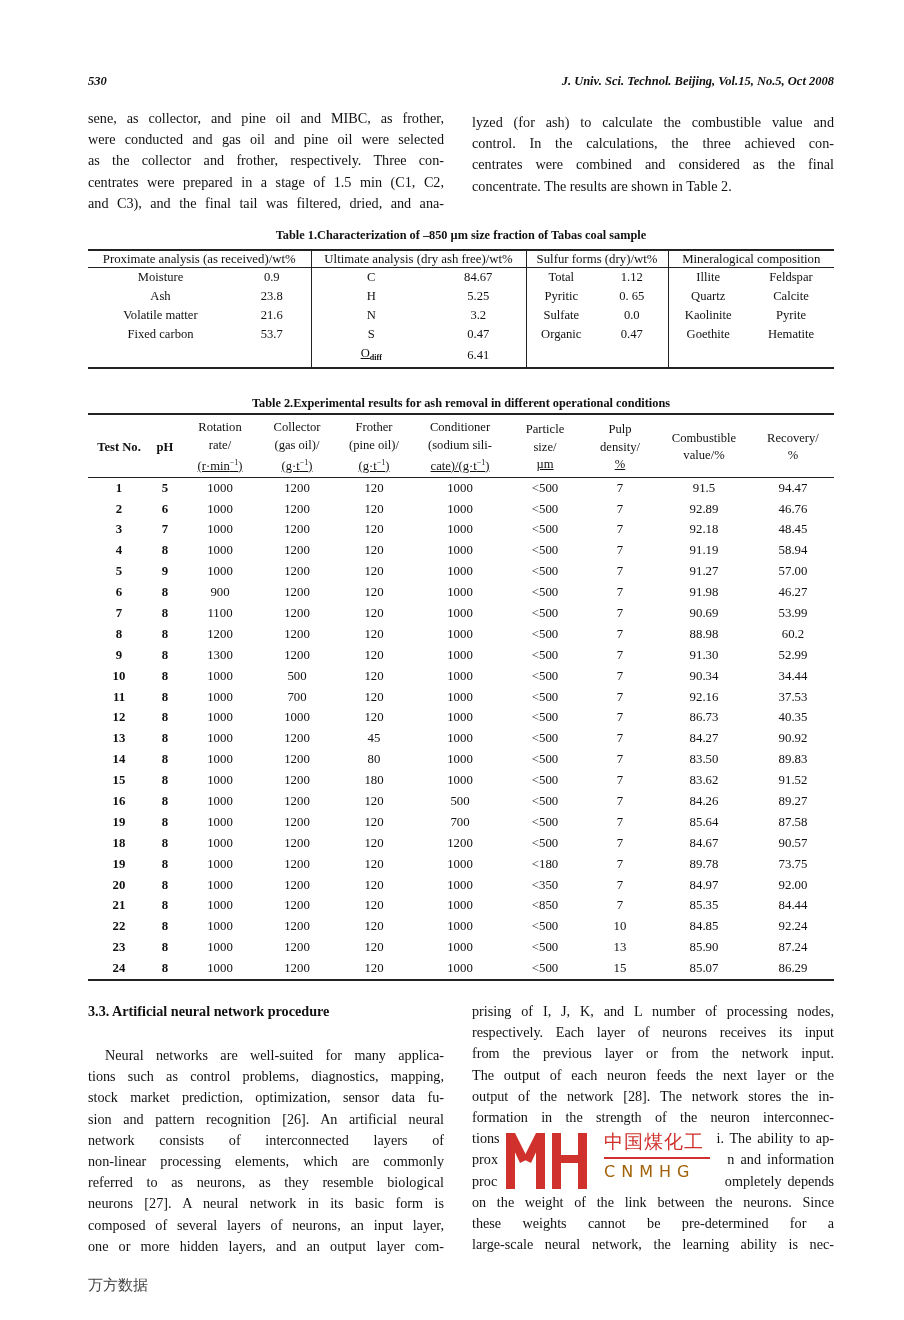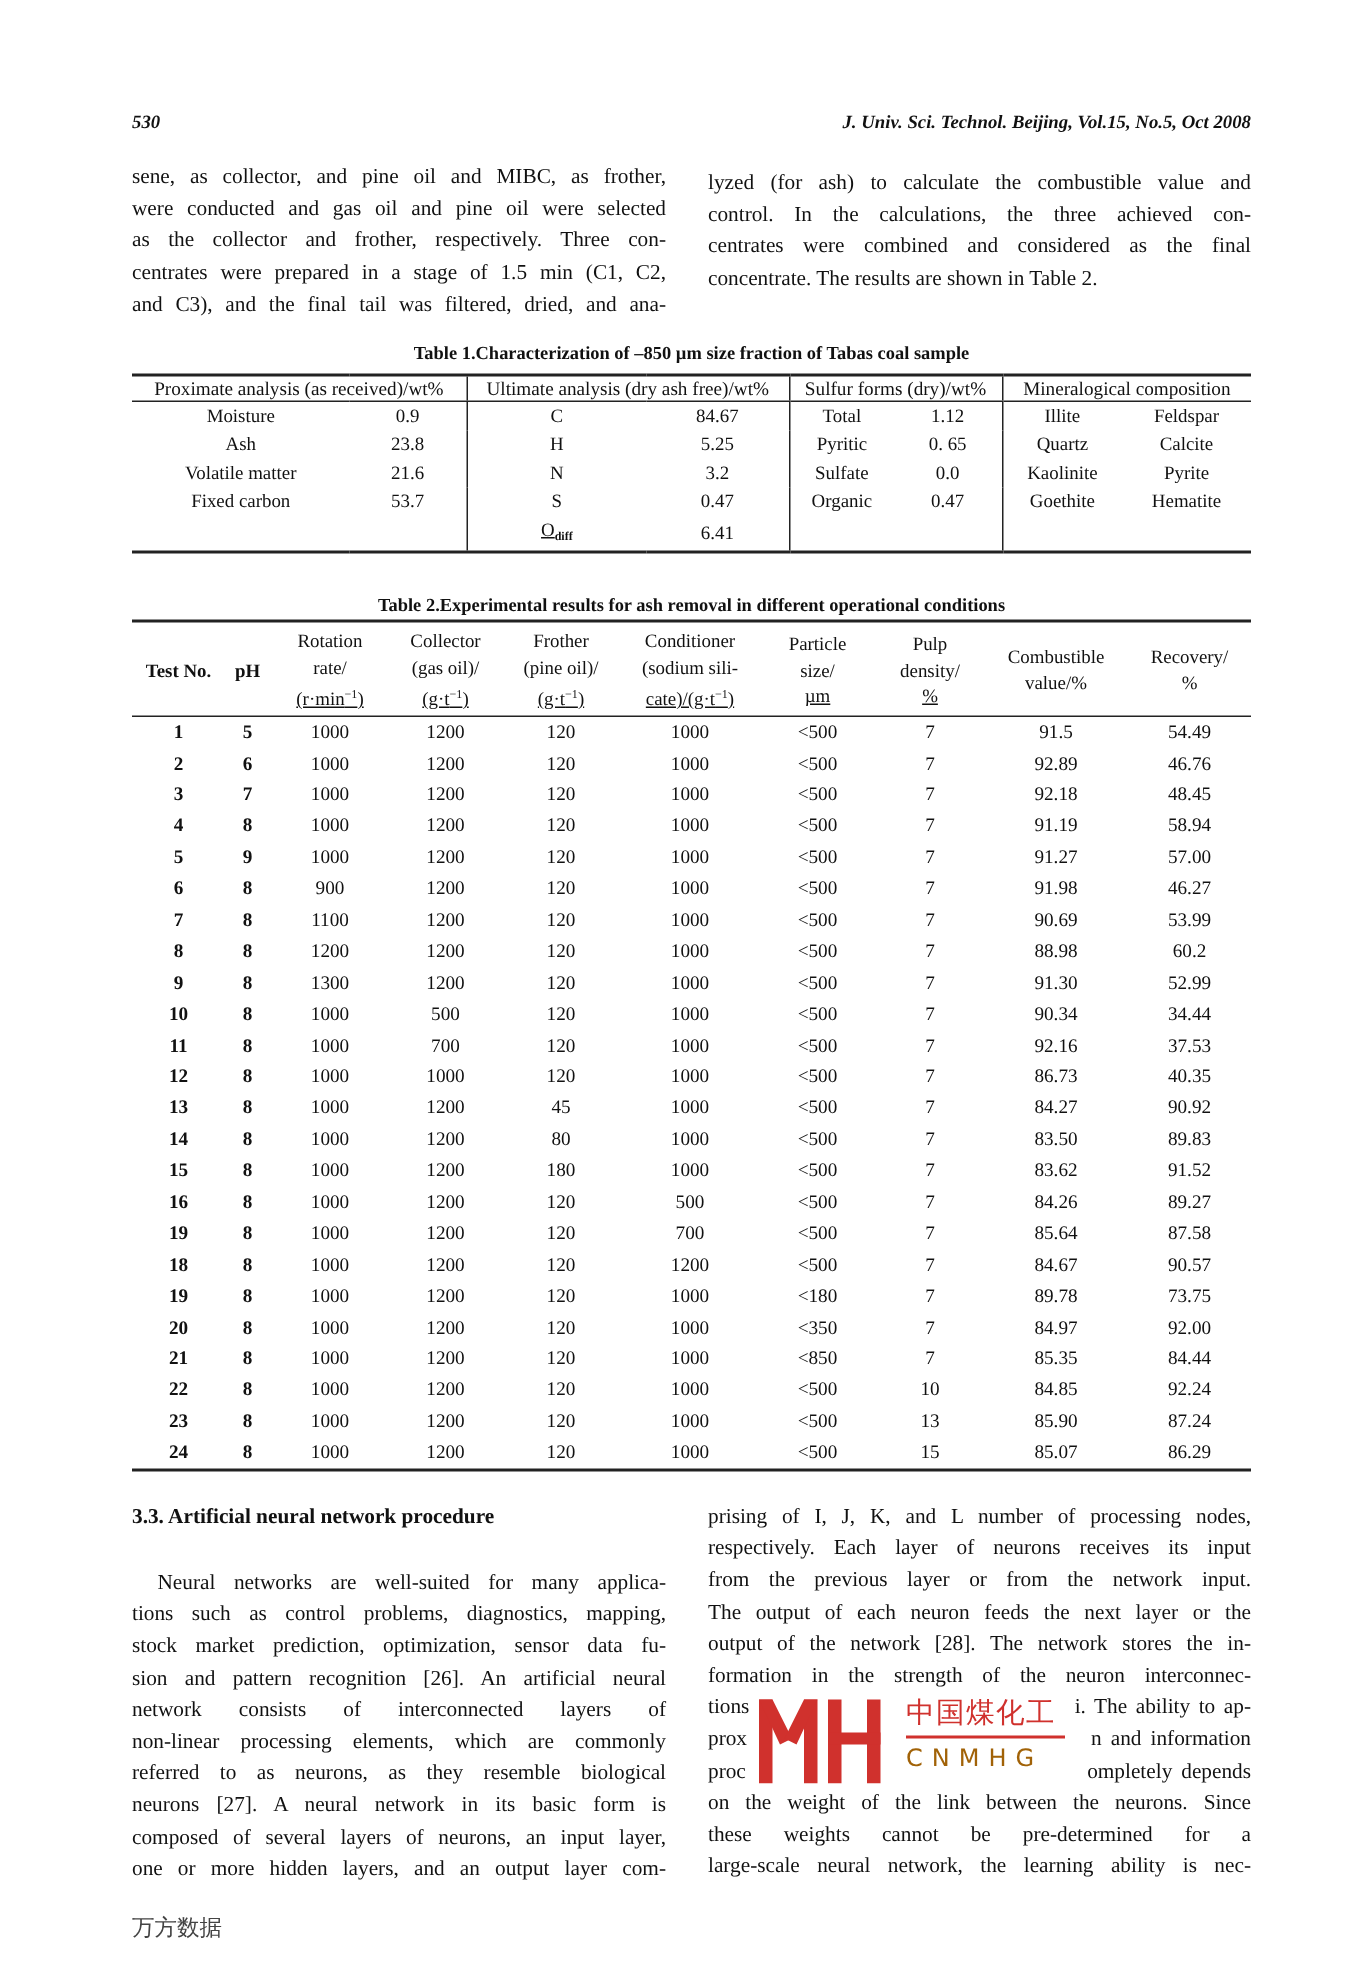--- a/index.html
+++ b/index.html
@@ -225,21 +225,21 @@
       <tr>
         <td class="bold">1</td>
         <td class="bold">5</td>
         <td>1000</td>
         <td>1200</td>
         <td>120</td>
         <td>1000</td>
         <td>&lt;500</td>
         <td>7</td>
         <td>91.5</td>
-        <td>54.49</td>
+        <td>94.47</td>
       </tr>
       <tr>
         <td class="bold">2</td>
         <td class="bold">6</td>
         <td>1000</td>
         <td>1200</td>
         <td>120</td>
         <td>1000</td>
         <td>&lt;500</td>
         <td>7</td>

